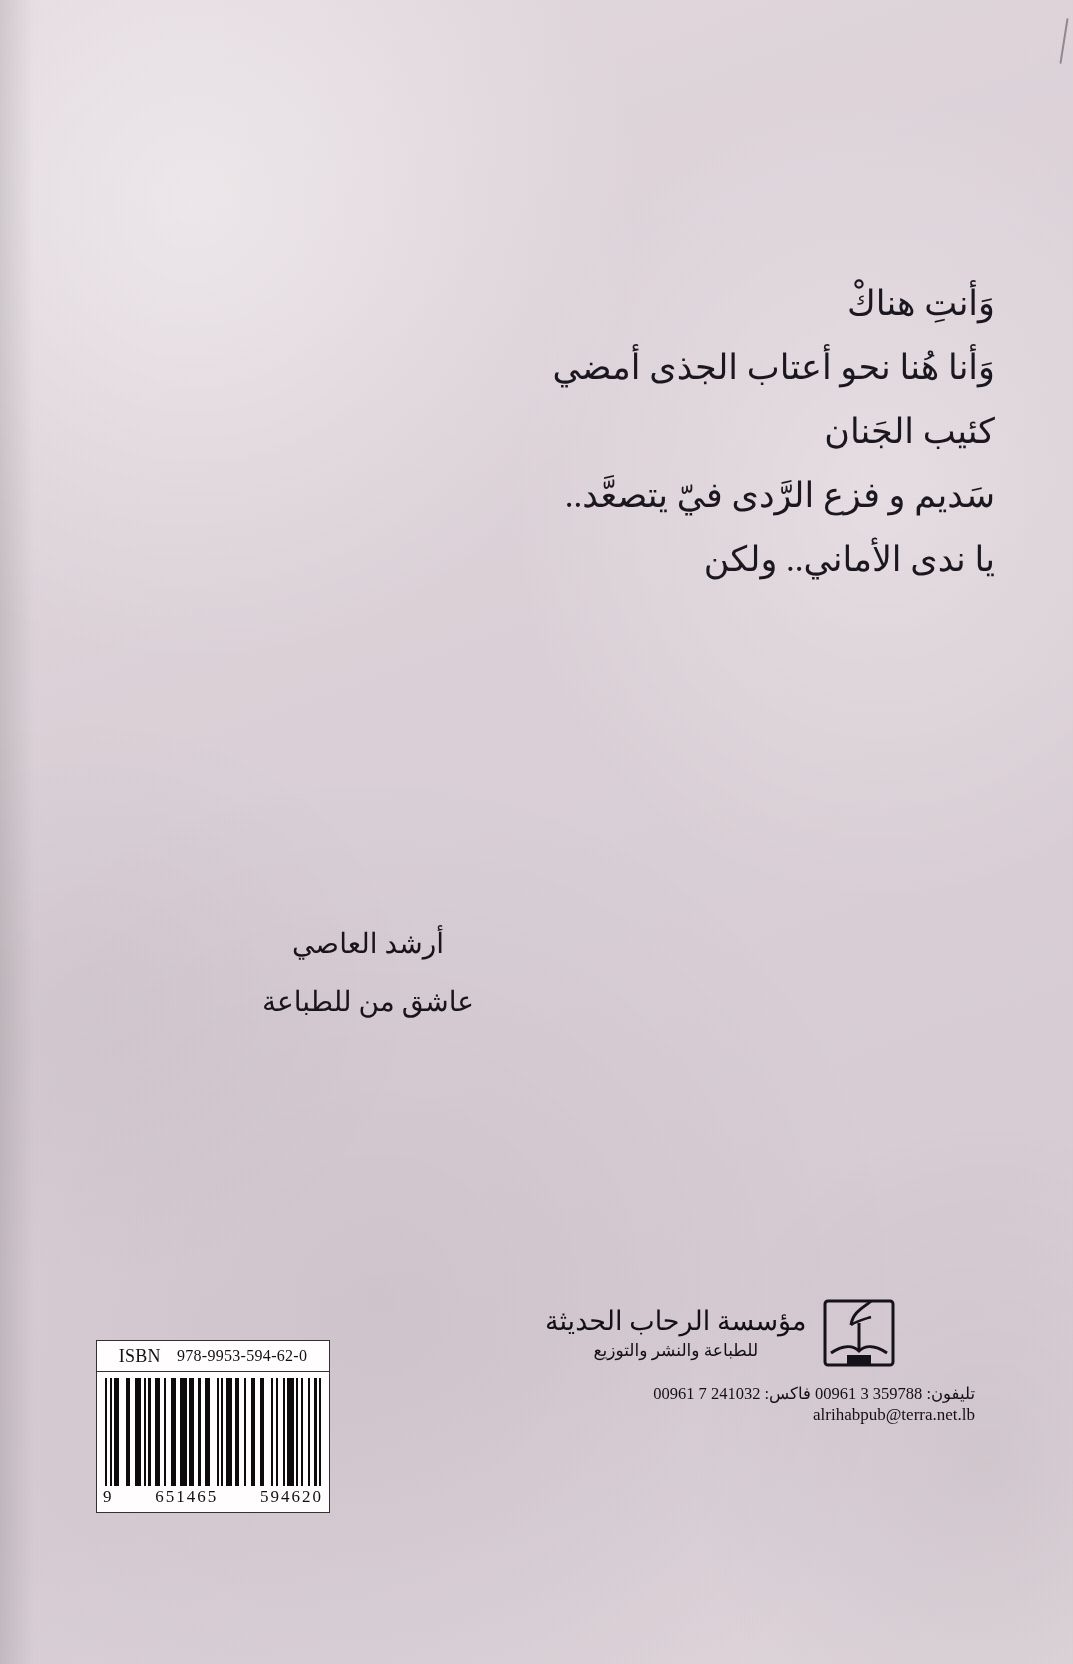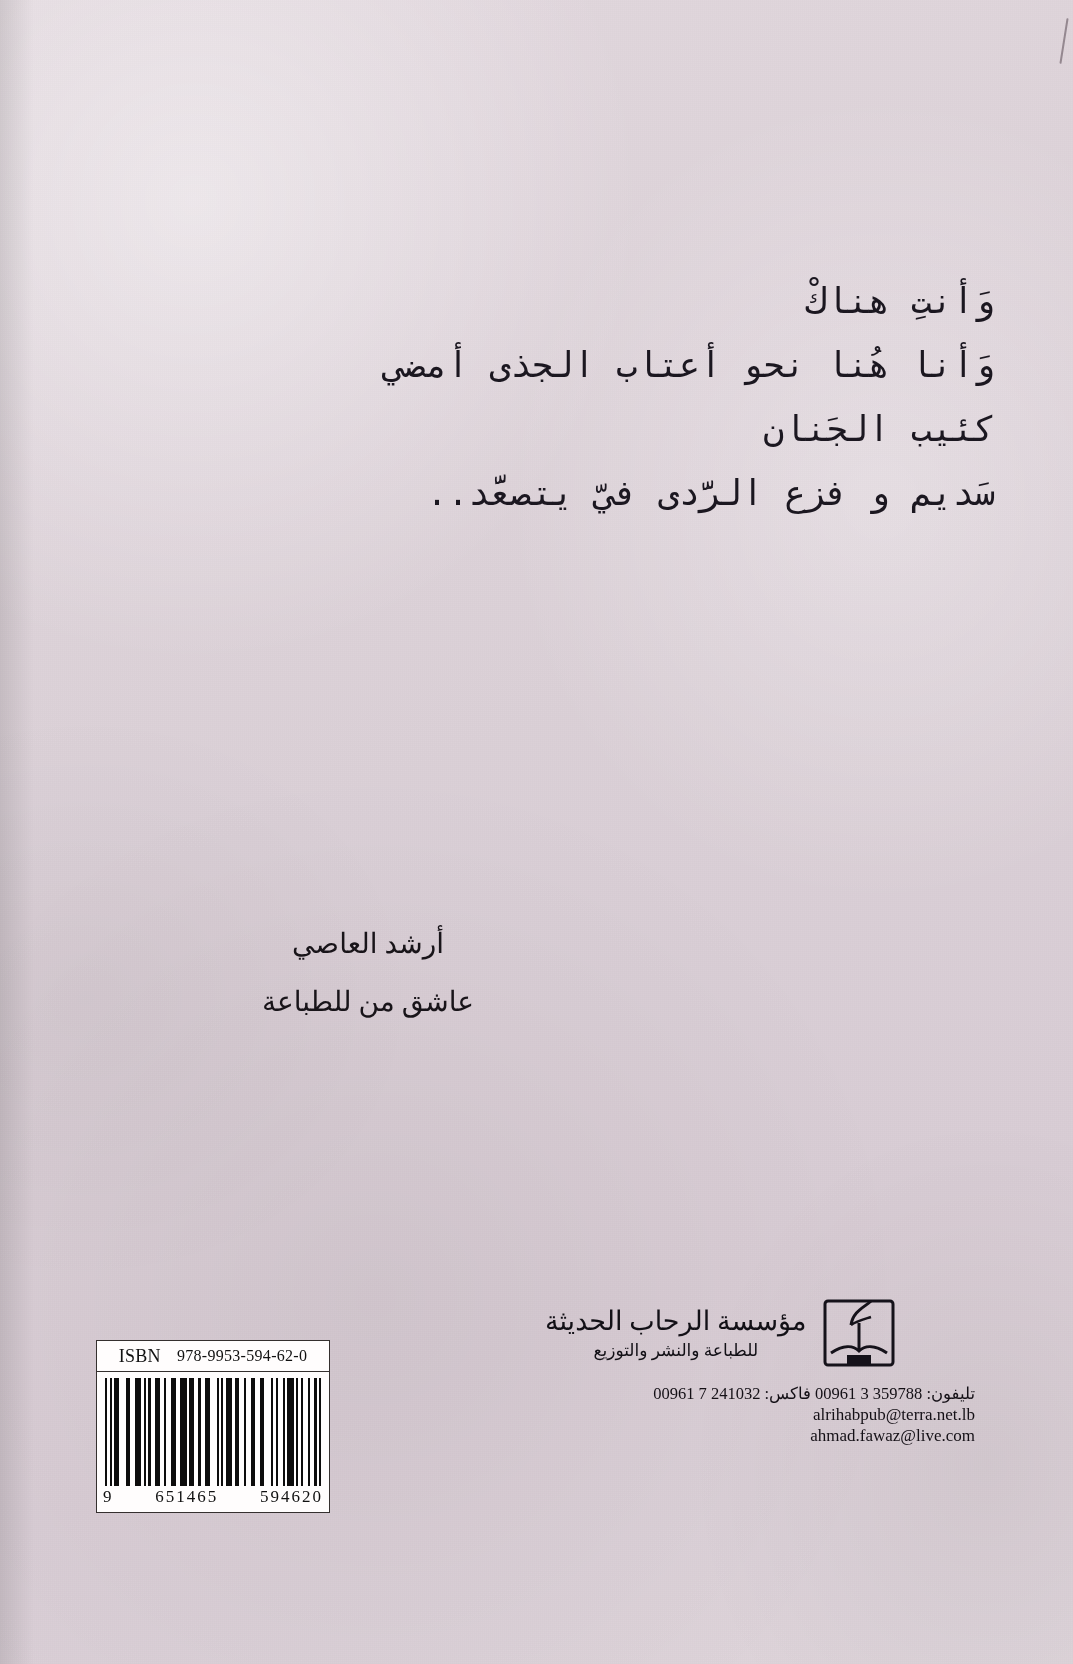--- a/index.html
+++ b/index.html
@@ -78,21 +78,20 @@
     left: 120px;
     text-align: right;
     color: #1b1720;
     font-size: 35px;
     line-height: 64px;
     letter-spacing: 0px;
   }
   .poem .line {
     white-space: nowrap;
     direction: rtl;
-    font-family: Liberation Mono, monospace;
   }
 
   .attrib {
     position: absolute;
     top: 915px;
     right: 540px;
     text-align: center;
     color: #181419;
     font-size: 28px;
     line-height: 58px;
@@ -204,20 +203,21 @@
     <i></i>
   </div>
 
 <div class="content">
 
   <div class="poem">
     <div class="line">وَأنتِ هناكْ</div>
     <div class="line">وَأنا هُنا نحو أعتاب الجذى أمضي</div>
     <div class="line">كئيب الجَنان</div>
     <div class="line">سَديم و فزع الرَّدى فيّ يتصعَّد..</div>
+    <div class="line">يا ندى الأماني.. ولكن</div>
   </div>
 
   <div class="attrib">
     <div>أرشد العاصي</div>
     <div>عاشق من للطباعة</div>
   </div>
 
   <div class="barcode-block">
     <div class="barcode-isbn">
       <span class="lbl">ISBN</span>
@@ -306,17 +306,16 @@
         </svg>
       </div>
       <div class="pub-name">
         <div class="l1">مؤسسة الرحاب الحديثة</div>
         <div class="l2">للطباعة والنشر والتوزيع</div>
       </div>
     </div>
     <div class="contact">
       <div>تليفون: 359788 3 00961 فاكس: 241032 7 00961</div>
       <div class="ltr">alrihabpub@terra.net.lb</div>
-      <div class="ltr">ahmad.fawaz@live.com</div>
     </div>
   </div>
 
 </div>
 
 </body></html>

